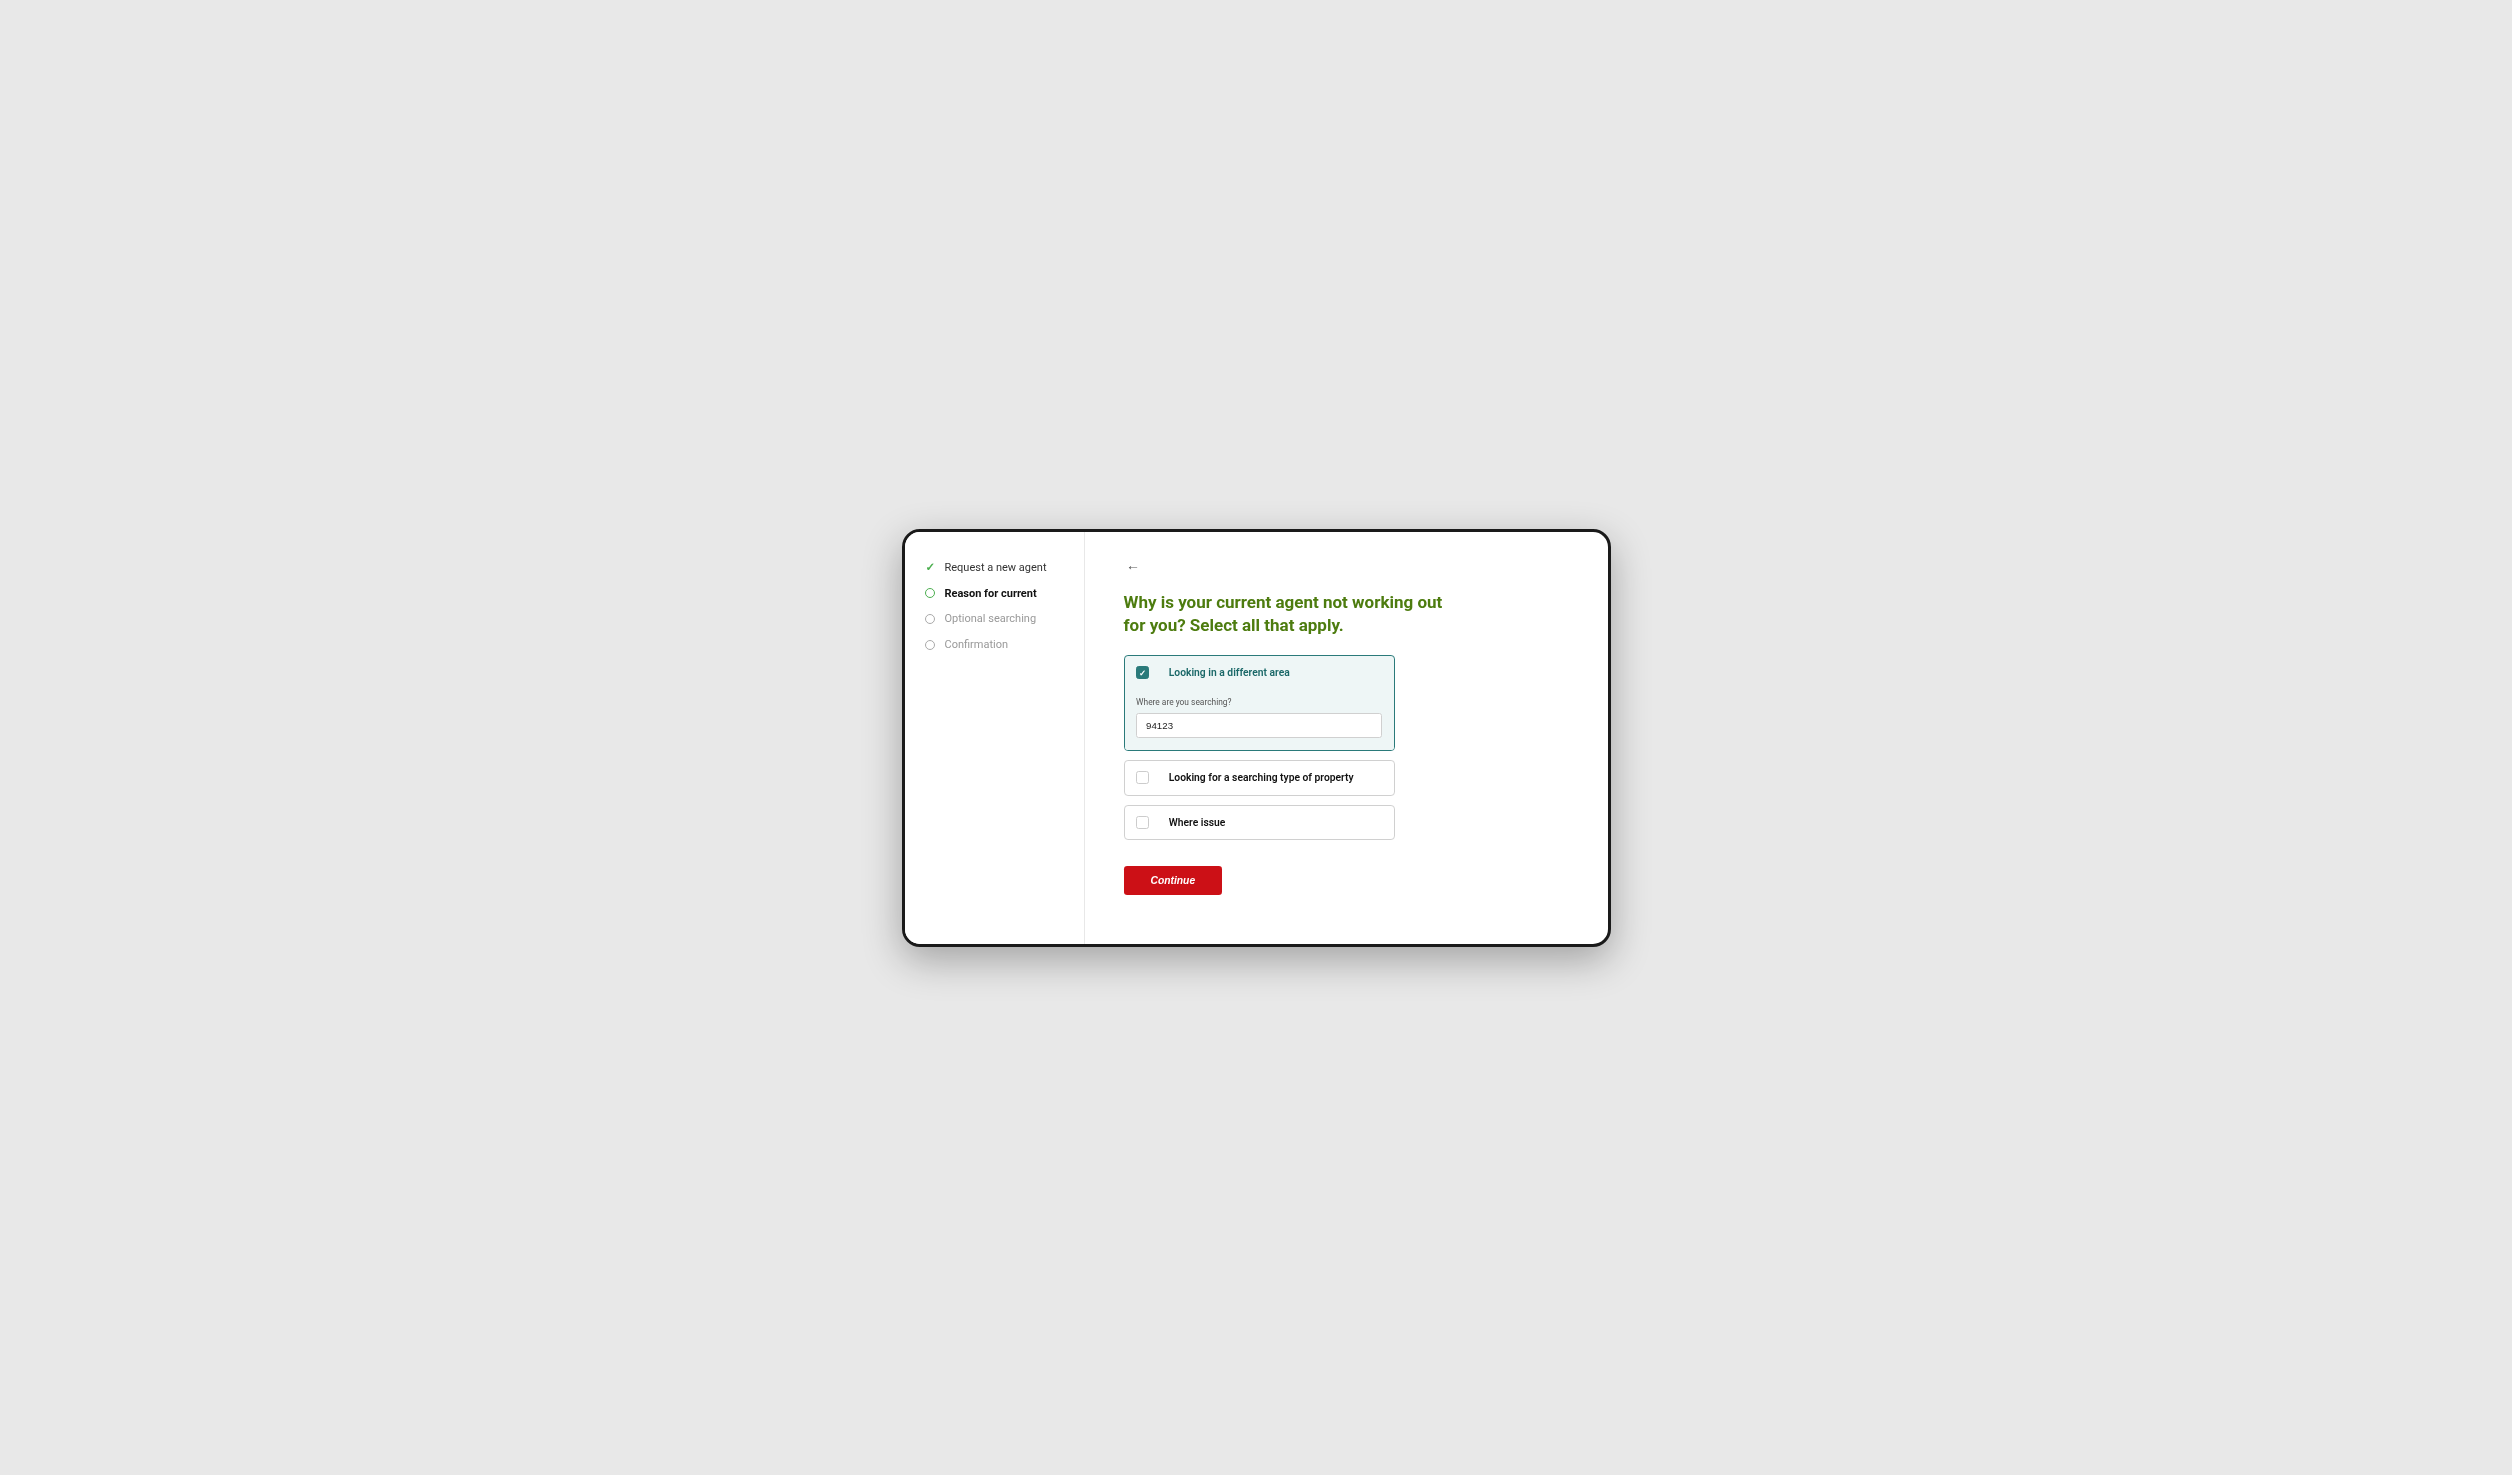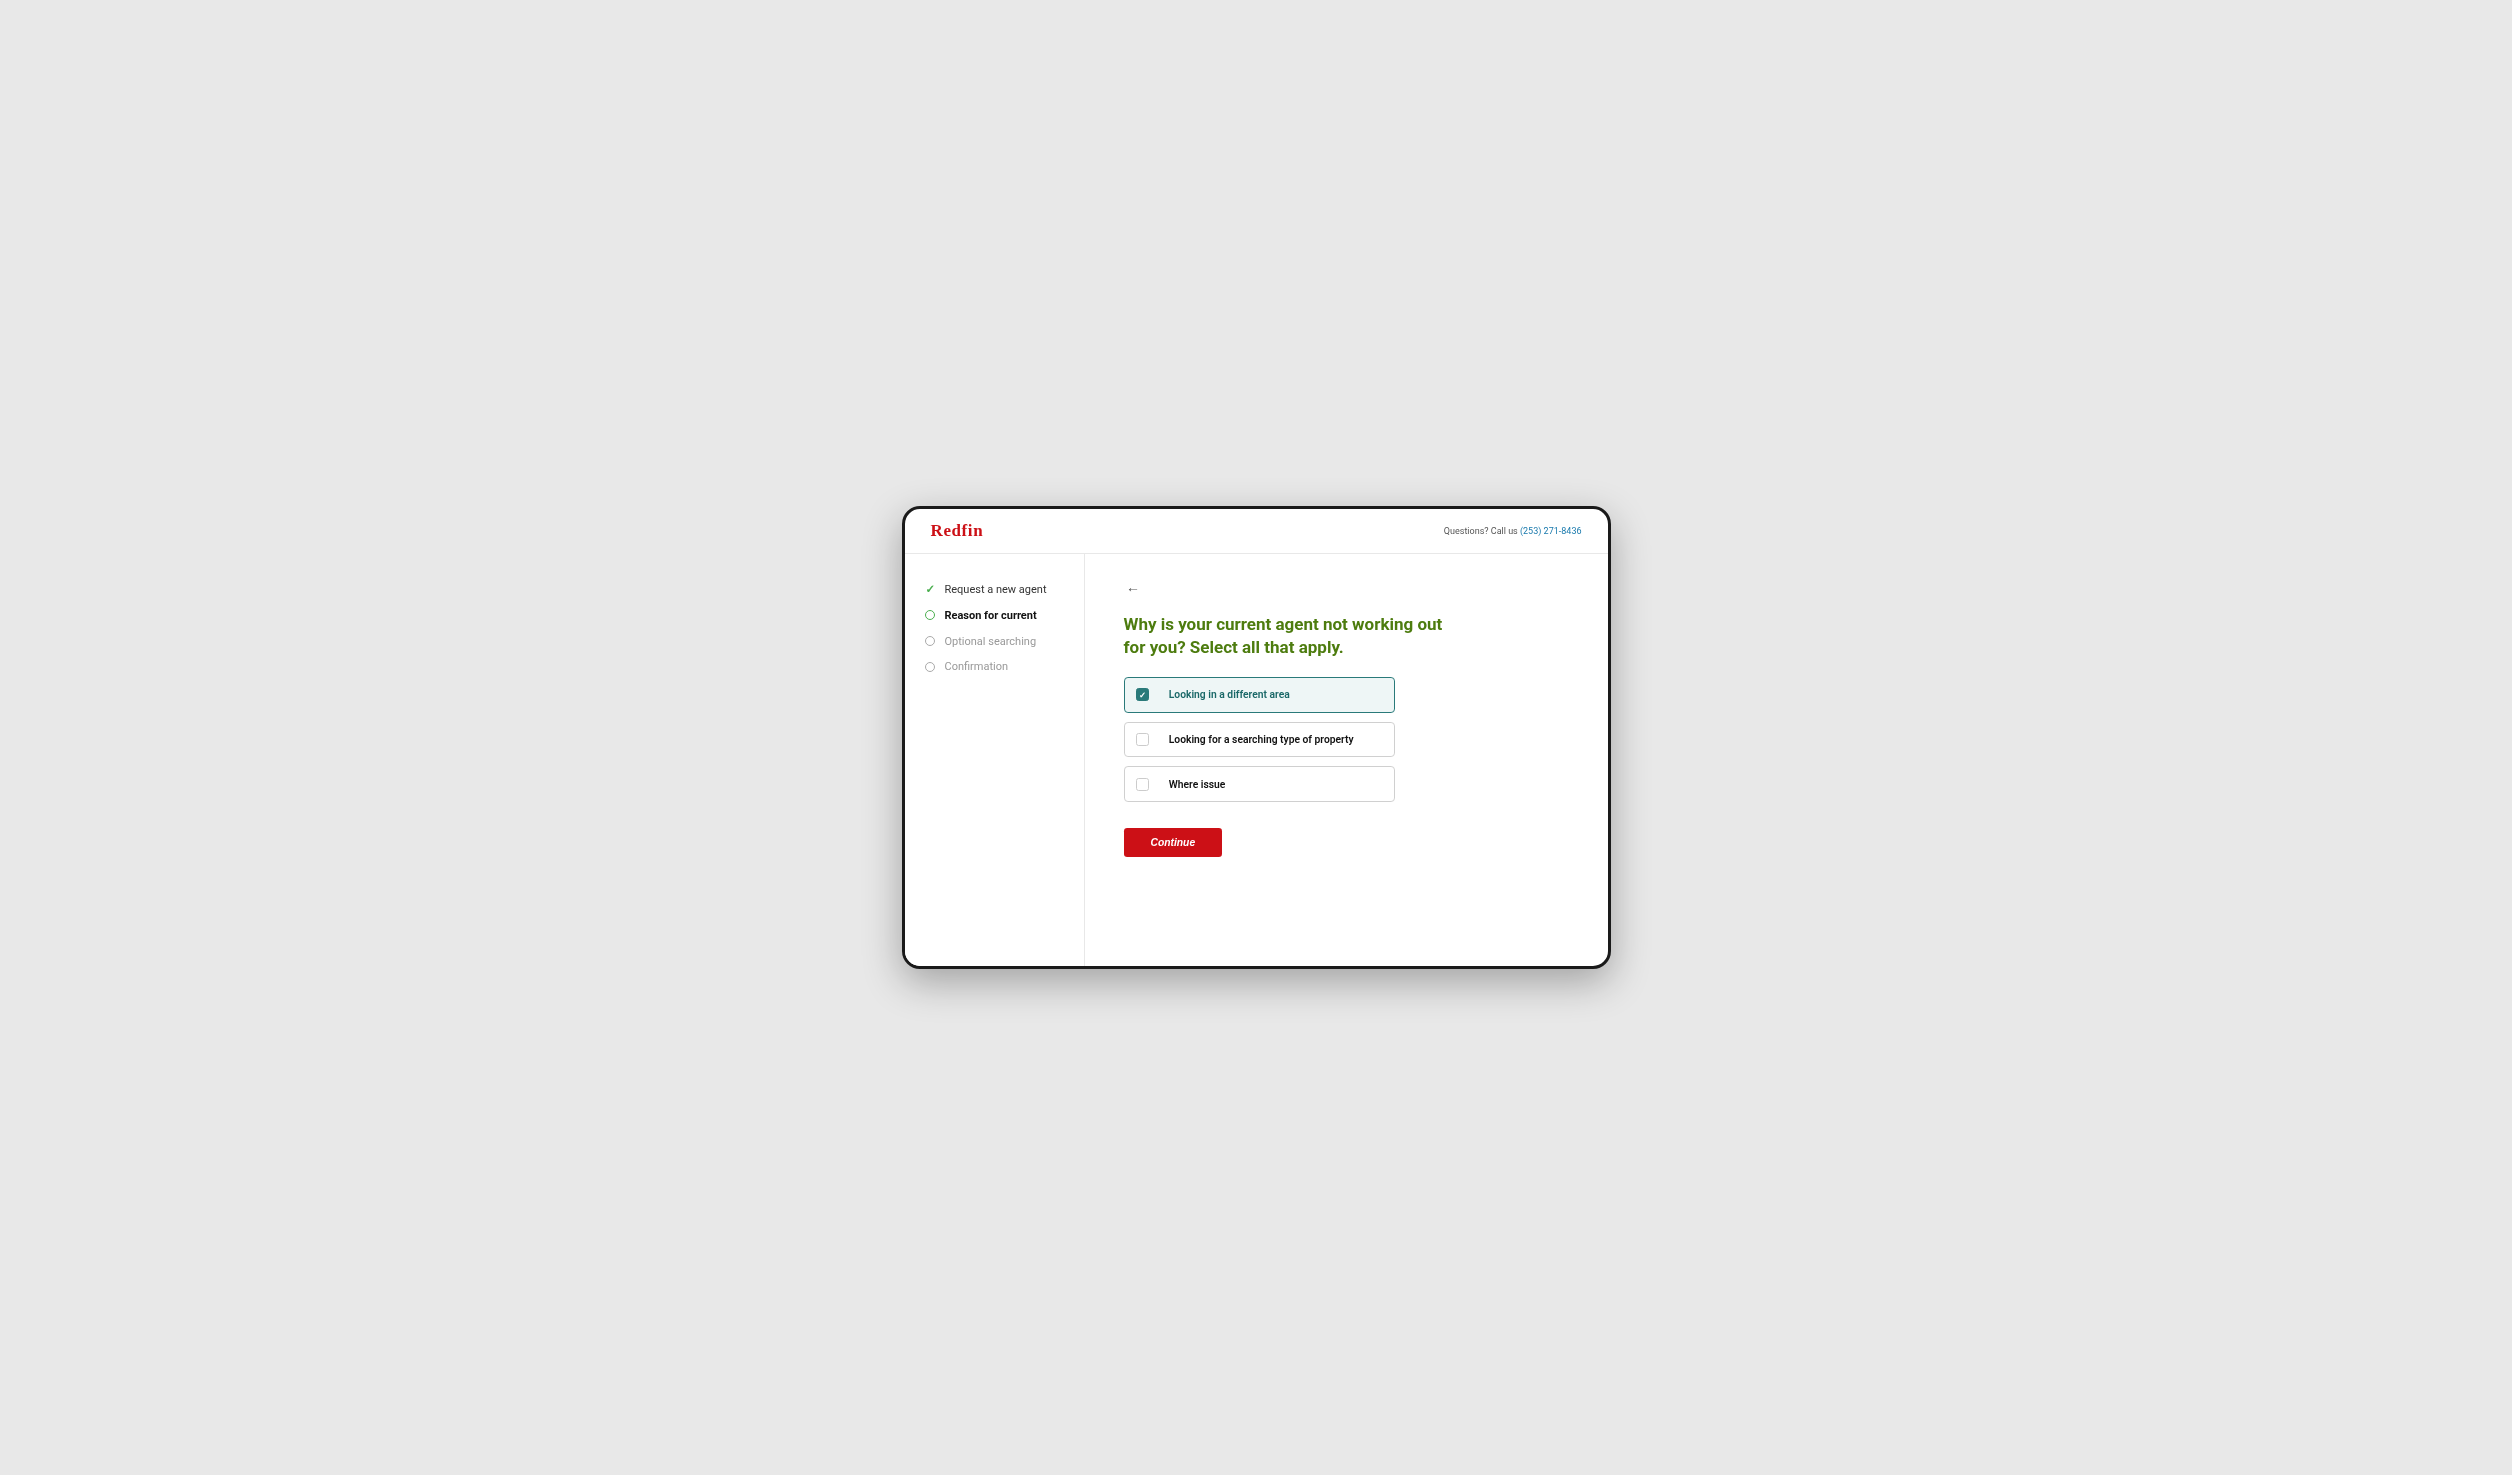--- a/index.html
+++ b/index.html
@@ -243,29 +243,20 @@
       border-radius: 3.2px;
       cursor: pointer;
       font-style: italic;
     }
   </style>
 </head>
 <body>
 
 <div class="device-frame">
 
-  <div class="header">
-    <div class="logo">
-      <span>Redfin</span>
-    </div>
-    <div class="header-right">
-      <span>Questions? Call us </span>
-      <a href="#">(253) 271-8436</a>
-    </div>
-  </div>
 
   <div class="main-layout">
 
     <div class="sidebar">
 
       <div class="sidebar-item">
         <div class="sidebar-item-icon">
           <span class="icon-check">✓</span>
         </div>
         <span class="sidebar-label">Request a new agent</span>
@@ -301,20 +292,24 @@
       </button>
 
       <div class="page-title">Why is your current agent not working out for you? Select all that apply.</div>
 
       
       <div class="option-card selected">
         <div class="option-card-header">
           <div class="checkbox checked"></div>
           <span class="option-label selected-text">Looking in a different area</span>
         </div>
+        <div class="sub-form">
+          <div class="sub-form-label">Where are you searching?</div>
+          <input class="sub-form-input" type="text" value="94123" placeholder="Enter location" style="">
+        </div>
       </div>
 
       
       <div class="option-card">
         <div class="option-card-header">
           <div class="checkbox"></div>
           <span class="option-label">Looking for a searching type of property</span>
         </div>
       </div>
 

